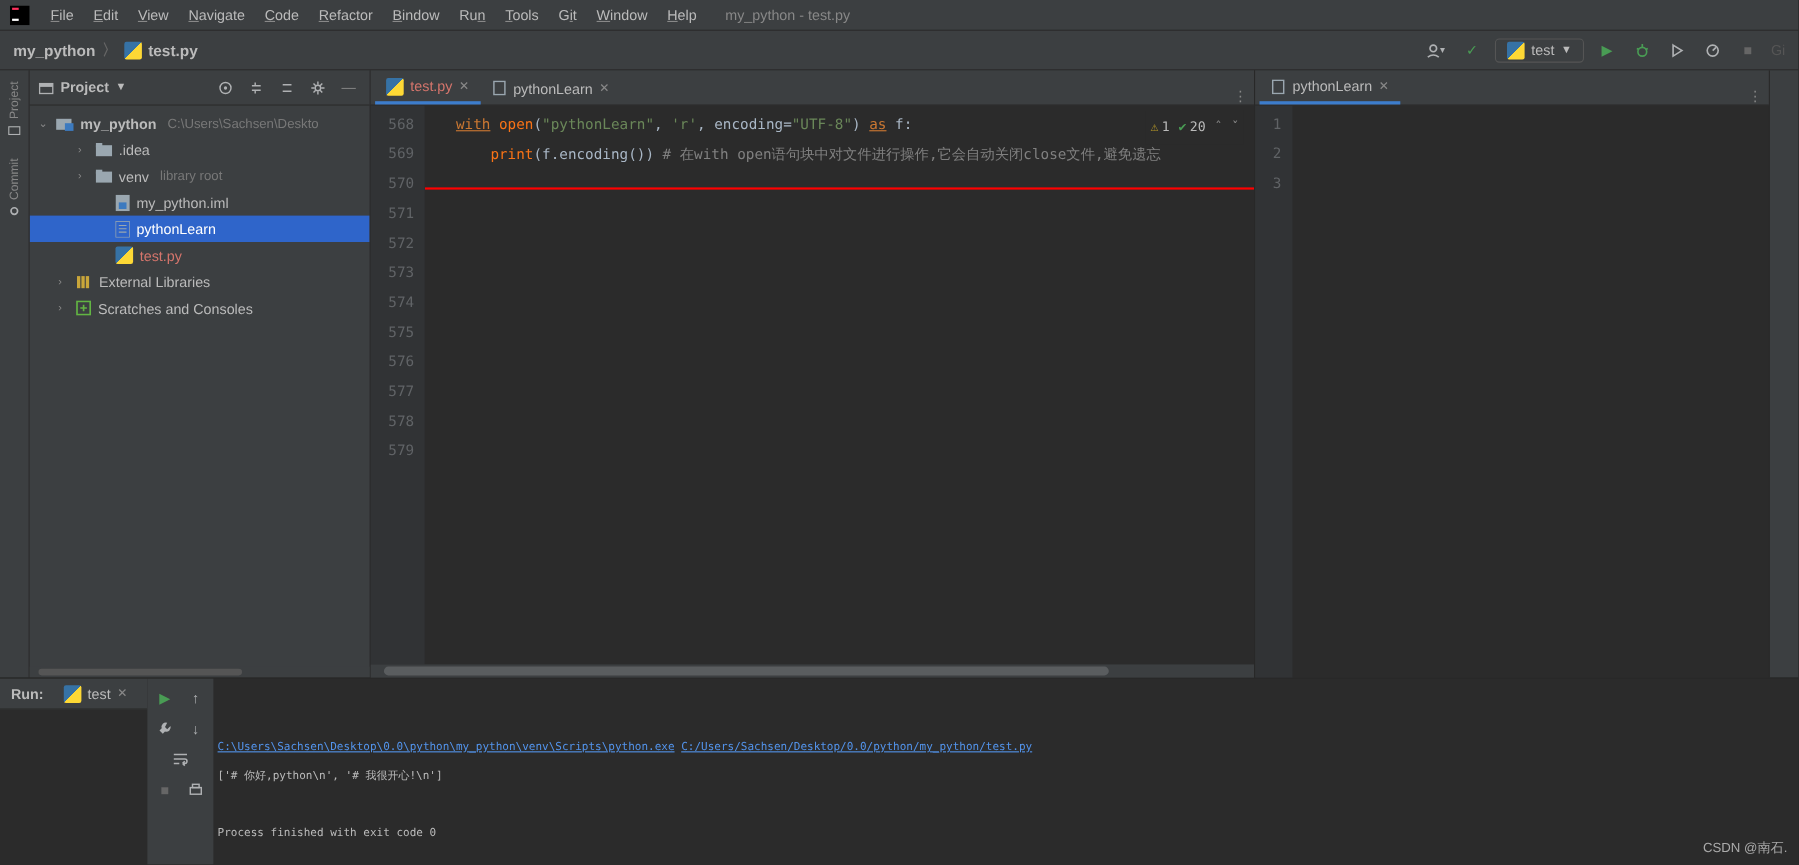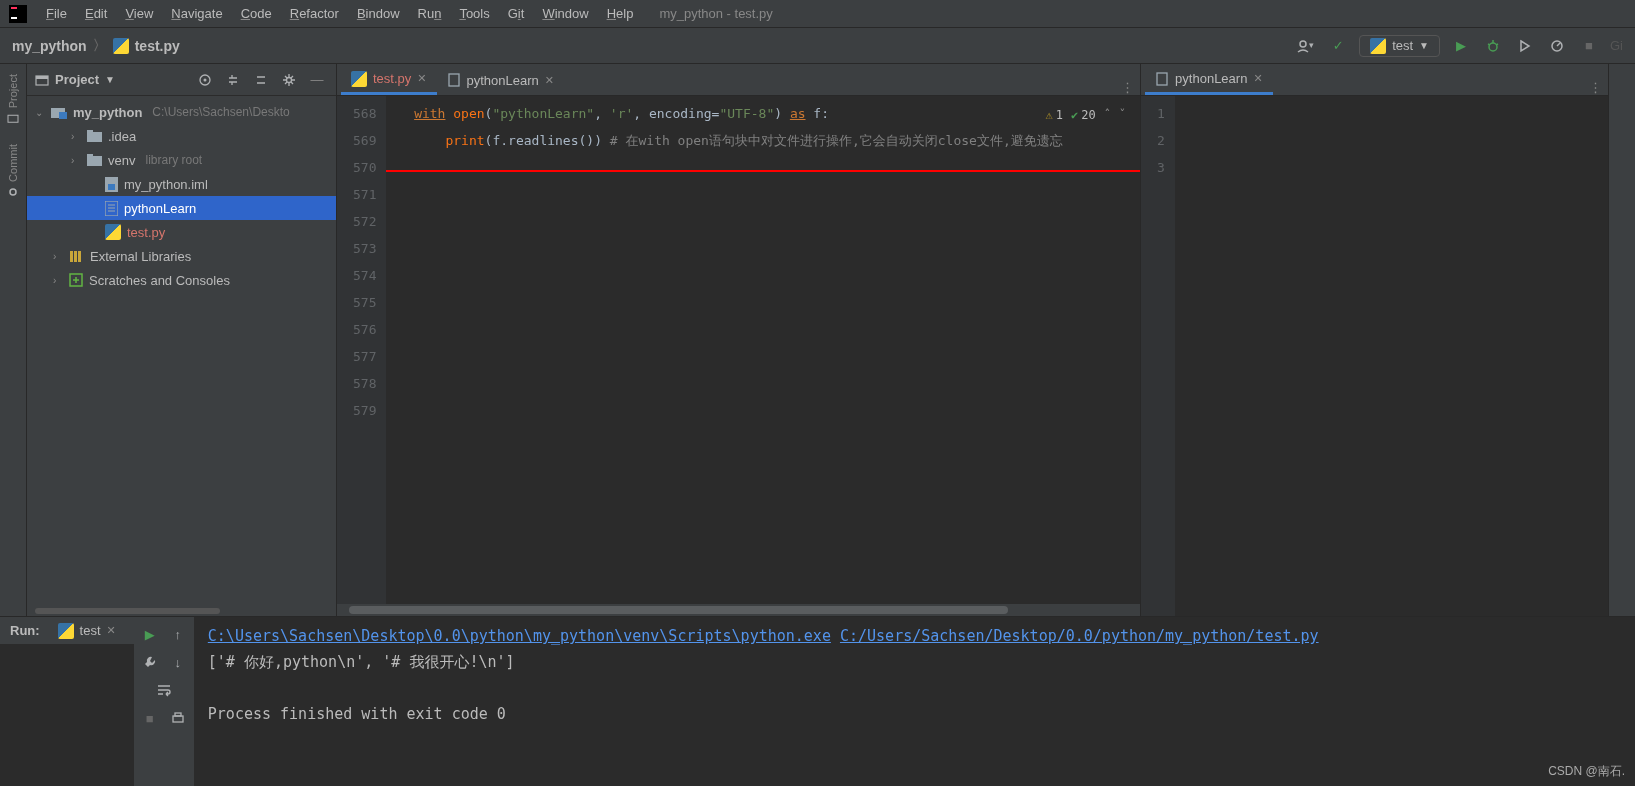--- a/index.html
+++ b/index.html
@@ -56,21 +56,21 @@
 .inspect-badges { position: absolute; top: 4px; right: 10px; display: flex; gap: 8px; align-items: center; font-size: 12px; color: #bbb; background: #2b2b2b; padding: 2px 4px; }
 .inspect-badges .warn-chip { display: inline-flex; align-items: center; gap: 3px; }
 .h-scrollbar { height: 12px; background: #3c3f41; position: relative; }
 .h-thumb { position: absolute; top: 2px; height: 8px; background: #5a5d5f; border-radius: 4px; }
 .run-panel { height: 170px; display: flex; flex-direction: row; border-top: 1px solid #282828; background: #2b2b2b; }
 .run-header { height: 28px; background: #3c3f41; display: flex; align-items: center; padding: 0 10px; gap: 10px; border-bottom: 1px solid #2b2b2b; }
 .run-tab { display: flex; align-items: center; gap: 6px; padding: 2px 8px; }
 .run-body { flex: 1; display: flex; }
 .run-gutter { width: 60px; background: #3c3f41; display: flex; flex-direction: column; align-items: center; padding-top: 6px; gap: 6px; }
 .run-gutter .row2 { display: flex; gap: 6px; }
-.console { flex: 1; font-family: Consolas, "Microsoft YaHei", monospace; font-size: 15px; line-height: 26px; padding: 6px 14px; color: #bbb; }
+.console { flex: 1; font-family: Consolas, "Microsoft YaHei", monospace; font-size: 10px; line-height: 26px; padding: 6px 4px; color: #bbb; margin-top: 44px; }
 .console .link { color: #5394ec; text-decoration: underline; cursor: pointer; }
 .right-sidebar { width: 27px; background: #3c3f41; border-left: 1px solid #282828; }
 .branding { position: fixed; right: 10px; bottom: 6px; color: #aaa; font-size: 12px; }
 .panel-hr-scroll { height: 10px; background: #3c3f41; }
 svg { display: block; }
 </style>
 </head>
 <body>
 
 <div class="menubar">
@@ -298,21 +298,21 @@
             <div>574</div>
             <div>575</div>
             <div>576</div>
             <div>577</div>
             <div>578</div>
             <div>579</div>
           </div>
         <div class="code-area">
           <div class="red-box" style="left:-8px;top:-2px;width:860px;height:78px"></div>
           <div>&nbsp;&nbsp;<span class="kw">with</span> <span class="builtin">open</span><span class="plain">(</span><span class="str">"pythonLearn"</span><span class="plain">, </span><span class="str">'r'</span><span class="plain">, </span><span class="self-ref">encoding</span><span class="plain">=</span><span class="str">"UTF-8"</span><span class="plain">) </span><span class="kw">as</span><span> </span><span class="plain">f</span><span class="plain">:</span></div>
-          <div>&nbsp;&nbsp;&nbsp;&nbsp;&nbsp;&nbsp;<span class="builtin">print</span><span class="plain">(</span><span class="plain">f.readlines()</span><span class="plain">)</span><span>   </span><span class="comment"># 在with open语句块中对文件进行操作,它会自动关闭close文件,避免遗忘</span></div>
+          <div>&nbsp;&nbsp;&nbsp;&nbsp;&nbsp;&nbsp;<span class="builtin">print</span><span class="plain">(</span><span class="plain">f.encoding()</span><span class="plain">)</span><span>   </span><span class="comment"># 在with open语句块中对文件进行操作,它会自动关闭close文件,避免遗忘</span></div>
           <div class="inspect-badges">
             <span class="warn-chip">
                 <span style="color:#b59627">⚠</span>
                 <span>1</span>
               </span>
             <span class="warn-chip">
                 <span style="color:#499c54">✔</span>
                 <span>20</span>
               </span>
             <span style="color:#888">ˆ</span>

